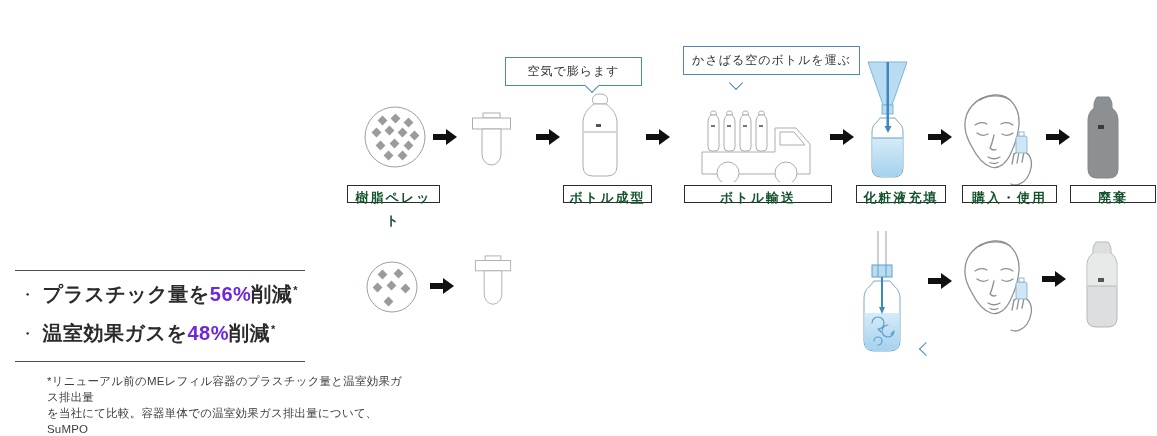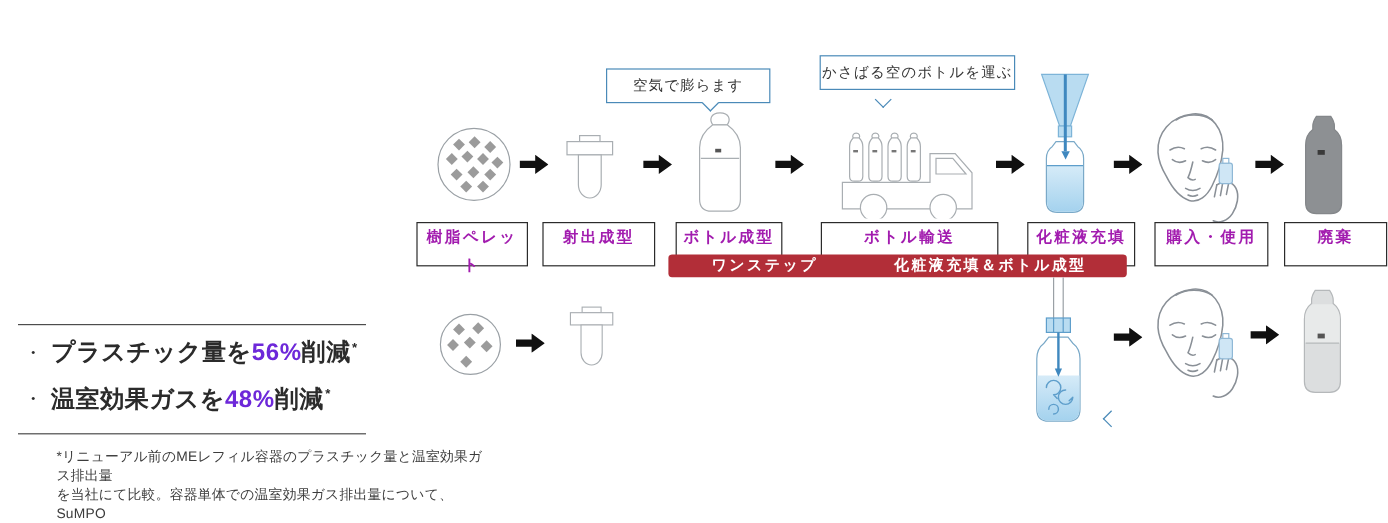--- a/index.html
+++ b/index.html
@@ -15,23 +15,23 @@
                color:#2b2b2b;line-height:26px;letter-spacing:0.5px;}
   .benefit-row + .benefit-row{margin-top:10px;}
   .benefit-bullet{font-size:13px;margin-right:8px;transform:translateY(-2px);}
   .benefit-value{color:#6d28d9;}
   .benefit-note{font-size:11px;vertical-align:super;position:relative;top:-7px;margin-left:1px;}
 
   .footnote{position:absolute;left:14px;top:373px;width:366px;font-size:11.5px;
             color:#3c3c3c;line-height:1.4;letter-spacing:0.2px;margin-left:33px;}
 
   
-  .step-label{position:absolute;top:185px;height:37px;line-height:23px;box-sizing:border-box;
+  .step-label{position:absolute;top:185px;height:18px;line-height:23px;box-sizing:border-box;
               border:1px solid #2b2b2b;background:#fff;text-align:center;
-              font-size:13px;font-weight:600;letter-spacing:2px;color:#a21caf;}
+              font-size:13px;font-weight:600;letter-spacing:2px;color:#14532d;}
 
   
   .banner{position:absolute;left:557px;top:212px;width:382px;height:19px;
           background:#b22e38;border-radius:3px;color:#fff;font-size:12.5px;font-weight:bold;}
   .banner span{position:absolute;top:0;line-height:19px;letter-spacing:2px;white-space:nowrap;}
   .banner .b-step{left:36px;}
   .banner .b-desc{left:188px;}
 
   
   .callout{position:absolute;box-sizing:border-box;border:1px solid #4a8ab8;background:#fff;
@@ -268,36 +268,31 @@
         <use href="#sym-arrow"></use>
       </svg>
     </div>
   <div class="icon" style="left:1084px;top:95px">
     <svg width="38" height="85">
         <use href="#sym-waste-bottle"></use>
       </svg>
     </div>
 
   <div class="step-label" style="left:347px;width:93px">樹脂ペレット</div>
-  <div class="step-label" style="left:452px;width:94px">射出成型</div>
   <div class="step-label" style="left:684px;width:148px">ボトル輸送</div>
   <div class="step-label" style="left:563px;width:89px">ボトル成型</div>
   <div class="step-label" style="left:856px;width:90px">化粧液充填</div>
   <div class="step-label" style="left:962px;width:95px">購入・使用</div>
   <div class="step-label" style="left:1070px;width:86px">廃棄</div>
 
-  <div class="banner">
-    <span class="b-step">ワンステップ</span>
-    <span class="b-desc">化粧液充填＆ボトル成型</span>
-  </div>
 
   <div class="callout" style="left:505px;top:57px;width:137px">空気で膨らます</div>
   <div class="tail tail-down" style="left:587px;top:81px"></div>
 
-  <div class="callout" style="left:683px;top:46px;width:163px">かさばる空のボトルを運ぶ</div>
+  <div class="callout" style="left:683px;top:46px;width:177px">かさばる空のボトルを運ぶ</div>
   <div class="tail tail-down" style="left:731px;top:78px"></div>
 
   <div class="tail tail-left" style="left:921px;top:344px"></div>
 
   <div class="icon" style="left:366px;top:261px">
     <svg width="52" height="52">
         <use href="#sym-pellets-sm"></use>
       </svg>
     </div>
   <div class="icon" style="left:430px;top:278px">

